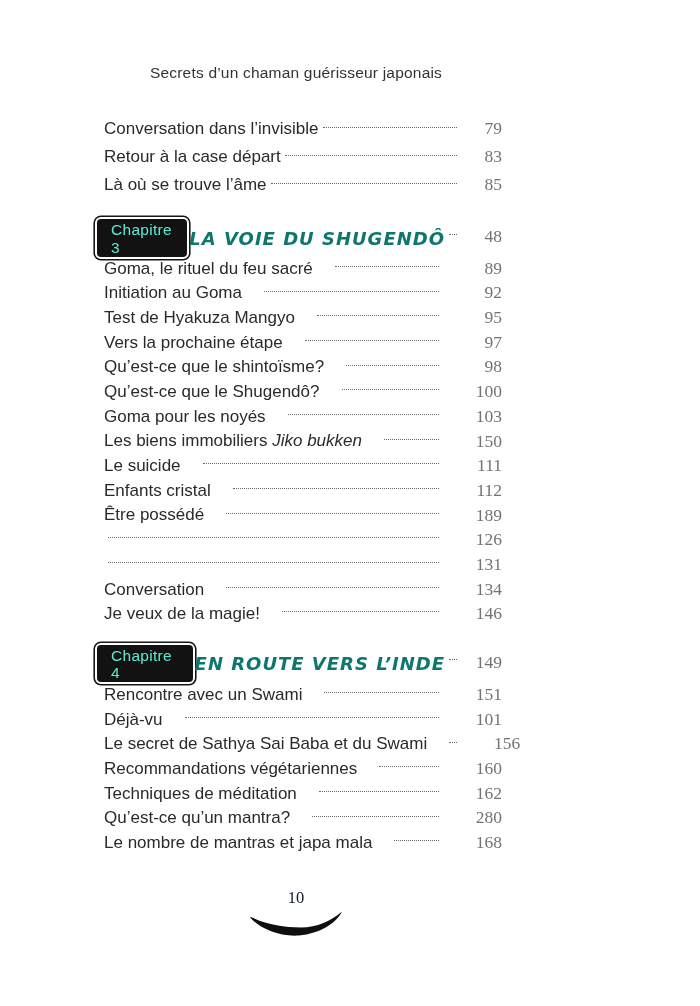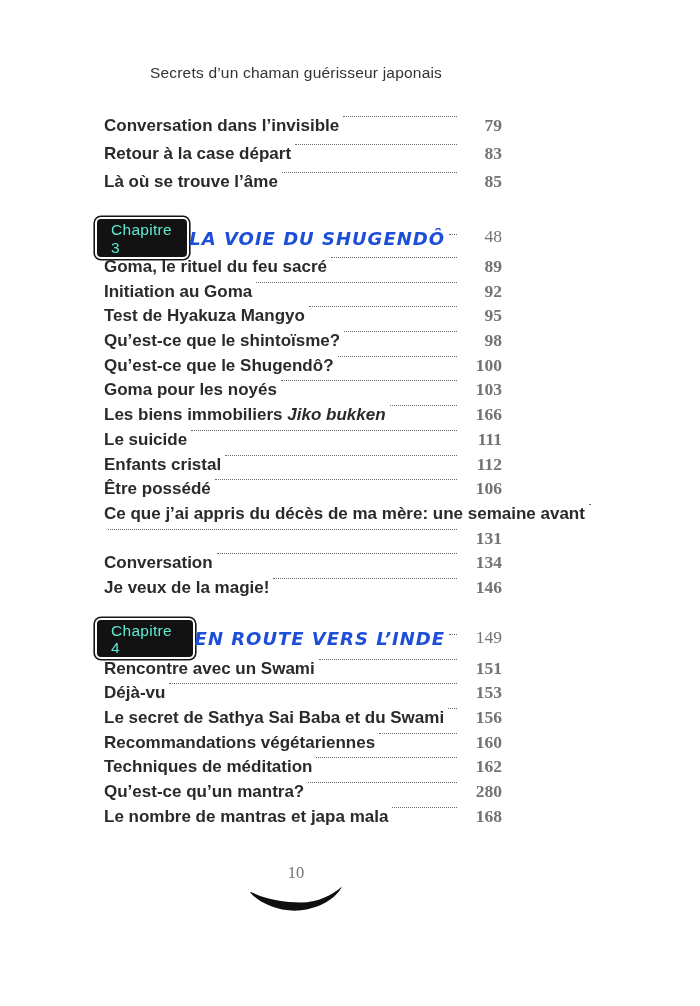--- a/index.html
+++ b/index.html
@@ -5,49 +5,49 @@
   html,body{margin:0;padding:0;background:#fff;}
   .page{
     width:592px;height:1006px;box-sizing:border-box;background:#ffffff;
     font-family:"Liberation Sans",sans-serif;color:#2a2a2a;
     padding:64px 90px 0 104px;position:relative;overflow:hidden;
   }
   .header{
     text-align:center;font-size:15.5px;letter-spacing:.2px;color:#333;
     height:18px;line-height:18px;margin-bottom:34px;position:relative;left:-7px;
   }
-  .row{display:flex;align-items:flex-start;font-weight:bold;}
+  .row{display:flex;align-items:center;}
   .g1 .row{height:28px;}
-  .chap-rows .row{height:24.7px;}
+  .chap-rows .row{height:24.7px;gap:18px;}
   .t{white-space:nowrap;font-size:17px;line-height:1.15;padding-bottom:2px;}
   .ti{font-style:italic;}
   .leader{flex:1 1 auto;border-bottom:1.7px dotted #6a6a6a;margin:0 9px 6px 4px;min-width:8px;}
   .pn{
     font-family:"Liberation Serif","DejaVu Serif",serif;font-size:17.5px;color:#737373;
     min-width:36px;text-align:right;line-height:1.1;padding-bottom:2px;
   }
   .chap{display:flex;align-items:center;height:32px;}
   .chap3{margin-top:22px;}
   .chap4{margin-top:20px;}
   .badge{
     display:inline-flex;align-items:center;background:#121212;color:#5eead4;
     border:2px solid #fff;box-shadow:0 0 0 1.6px #161616;border-radius:6px;
     padding:2px 14px 1px;margin-left:-9px;
   }
   .badge-label{font-size:15.5px;line-height:1.1;letter-spacing:.3px;}
   .chap-title{
     font-family:"DejaVu Sans",sans-serif;font-style:italic;font-weight:bold;
-    font-size:18px;letter-spacing:1px;color:#1d4ed8;white-space:nowrap;
+    font-size:18px;letter-spacing:1px;color:#0f766e;white-space:nowrap;
   }
   .chap .leader{margin-bottom:8px;}
   .chap-rows{margin-top:3px;}
   .chap-rows.c4{margin-top:4px;}
   .footer{margin-top:33px;text-align:center;}
   .folio{
-    font-family:"Liberation Serif","DejaVu Serif",serif;font-size:16.5px;color:#737373;
+    font-family:"Liberation Serif","DejaVu Serif",serif;font-size:16.5px;color:#0f172a;
     height:18px;line-height:18px;position:relative;left:-7px;
   }
   .brush{display:block;margin:3px auto 0;position:relative;left:-7px;}
 </style>
 </head>
 <body>
 
 <div class="page">
 
   <div class="header">Secrets d’un chaman guérisseur japonais</div>
@@ -89,56 +89,60 @@
       <span class="t"><span>Initiation au Goma</span><span class="ti"></span></span>
       <span class="leader"></span>
       <span class="pn">92</span>
     </div>
     <div class="row">
       <span class="t"><span>Test de Hyakuza Mangyo</span><span class="ti"></span></span>
       <span class="leader"></span>
       <span class="pn">95</span>
     </div>
     <div class="row">
+      <span class="t"><span>Vers la prochaine étape</span><span class="ti"></span></span>
+      <span class="leader"></span>
+      <span class="pn">97</span>
+    </div>
+    <div class="row">
       <span class="t"><span>Qu’est-ce que le shintoïsme?</span><span class="ti"></span></span>
       <span class="leader"></span>
       <span class="pn">98</span>
     </div>
     <div class="row">
       <span class="t"><span>Qu’est-ce que le Shugendô?</span><span class="ti"></span></span>
       <span class="leader"></span>
       <span class="pn">100</span>
     </div>
     <div class="row">
       <span class="t"><span>Goma pour les noyés</span><span class="ti"></span></span>
       <span class="leader"></span>
       <span class="pn">103</span>
     </div>
     <div class="row">
       <span class="t"><span>Les biens immobiliers </span><span class="ti">Jiko bukken</span></span>
       <span class="leader"></span>
-      <span class="pn">166</span>
+      <span class="pn">150</span>
     </div>
     <div class="row">
       <span class="t"><span>Le suicide</span><span class="ti"></span></span>
       <span class="leader"></span>
       <span class="pn">111</span>
     </div>
     <div class="row">
       <span class="t"><span>Enfants cristal</span><span class="ti"></span></span>
       <span class="leader"></span>
       <span class="pn">112</span>
     </div>
     <div class="row">
       <span class="t"><span>Être possédé</span><span class="ti"></span></span>
       <span class="leader"></span>
-      <span class="pn">106</span>
-    </div>
-    <div class="row">
-      <span class="t"><span>Ce que j’ai appris du décès de ma mère: une semaine avant</span><span class="ti"></span></span>
+      <span class="pn">189</span>
+    </div>
+    <div class="row">
       <span class="leader"></span>
       <span class="pn">126</span>
     </div>
     <div class="row">
       <span class="leader"></span>
       <span class="pn">131</span>
     </div>
     <div class="row">
       <span class="t"><span>Conversation</span><span class="ti"></span></span>
       <span class="leader"></span>
@@ -162,21 +166,21 @@
 
   <div class="chap-rows c4">
     <div class="row">
       <span class="t"><span>Rencontre avec un Swami</span><span class="ti"></span></span>
       <span class="leader"></span>
       <span class="pn">151</span>
     </div>
     <div class="row">
       <span class="t"><span>Déjà-vu</span><span class="ti"></span></span>
       <span class="leader"></span>
-      <span class="pn">153</span>
+      <span class="pn">101</span>
     </div>
     <div class="row">
       <span class="t"><span>Le secret de Sathya Sai Baba et du Swami</span><span class="ti"></span></span>
       <span class="leader"></span>
       <span class="pn">156</span>
     </div>
     <div class="row">
       <span class="t"><span>Recommandations végétariennes</span><span class="ti"></span></span>
       <span class="leader"></span>
       <span class="pn">160</span>

